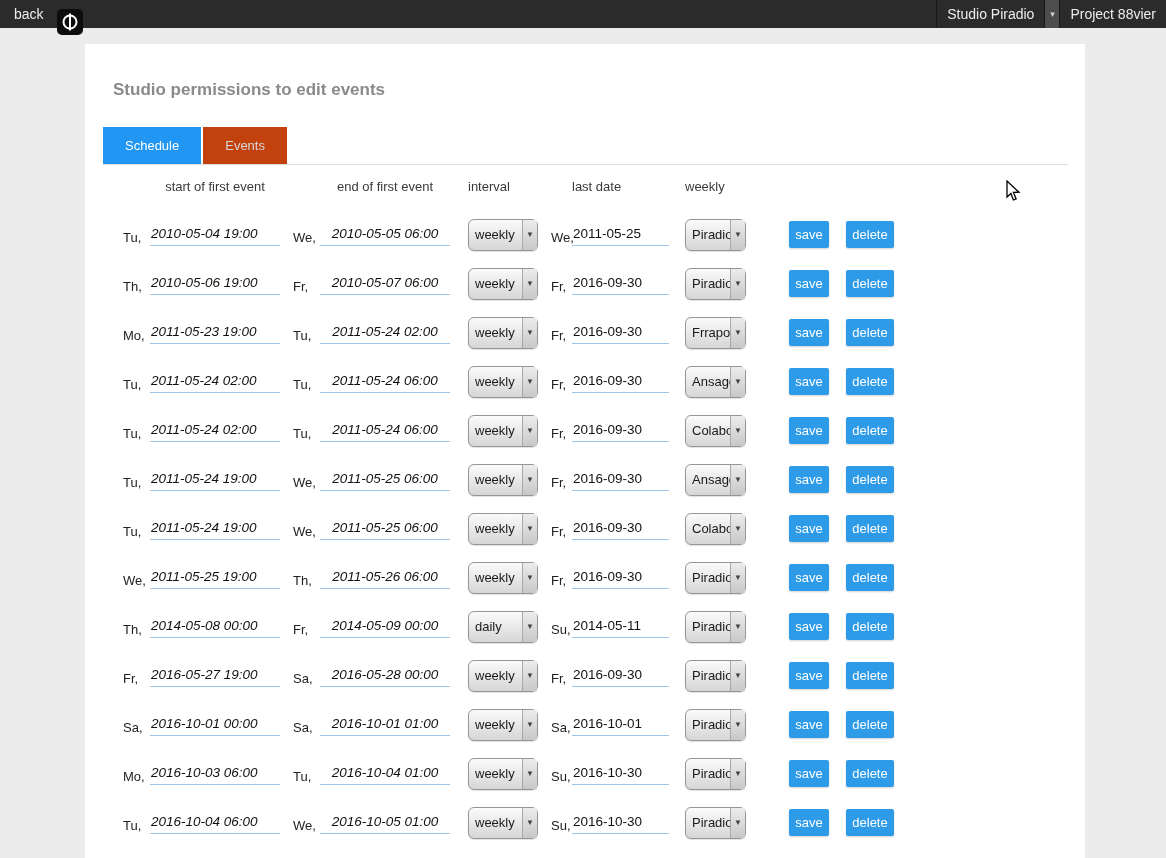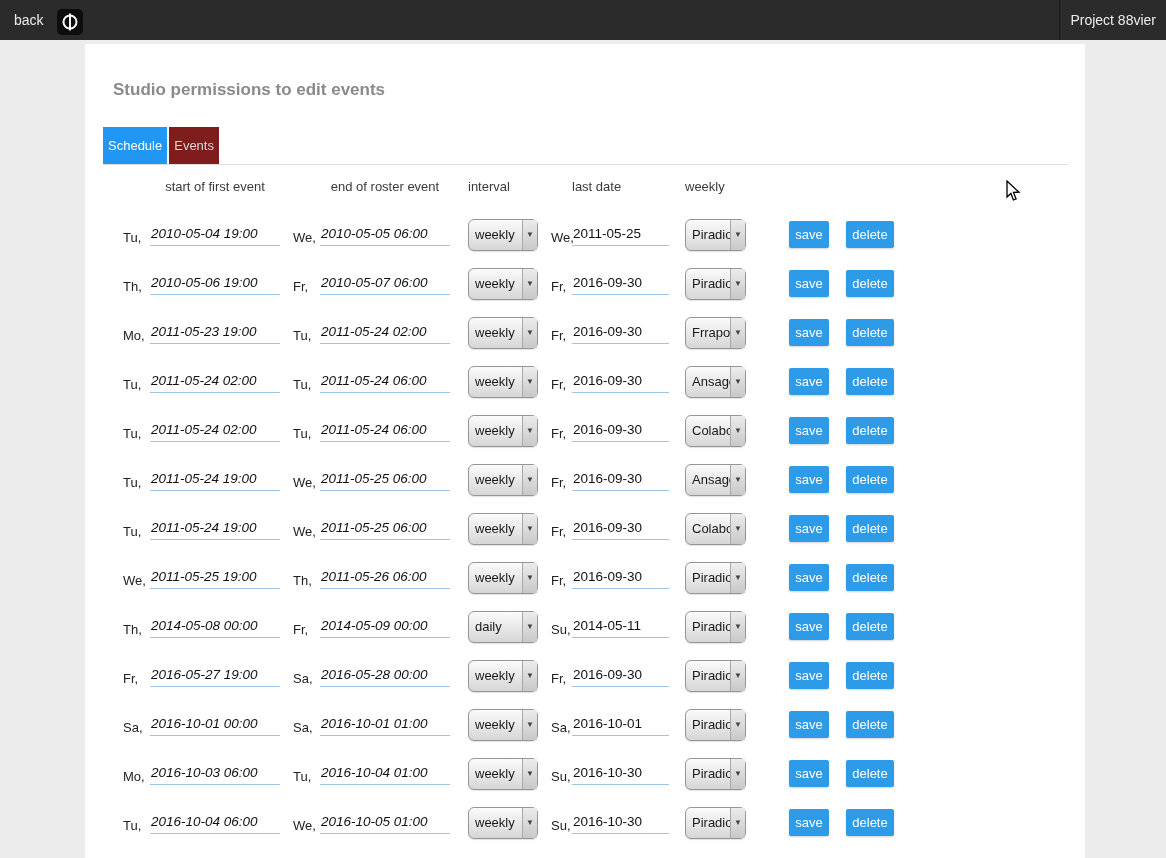--- a/index.html
+++ b/index.html
@@ -6,21 +6,21 @@
   html, body { width: 1166px; height: 858px; }
   body {
     font-family: "Liberation Sans", sans-serif;
     background: #ececec;
     overflow: hidden;
     position: relative;
   }
 
   
   .topnav {
-    height: 40px;
+    height: 28px;
     background: #2b2b2b;
     color: #ececec;
     display: flex;
     align-items: stretch;
     font-size: 14px;
     position: relative;
     z-index: 5;
   }
   .nav-link {
     display: flex; align-items: center;
@@ -78,27 +78,27 @@
     color: #8a8a8a;
   }
   .tabs {
     margin: 27px 0 0 18px;
     width: 965px;
     display: flex;
     align-items: flex-end;
     border-bottom: 1px solid #dedede;
   }
   .tab {
-    padding: 11px 5px;
+    padding: 11px 22px;
     font-size: 13px;
     cursor: pointer;
     margin-right: 2px;
   }
   .tab.active { background: #2196f3; color: #fff; }
-  .tab.inactive { background: #7f1d1d; color: #d7d7d7; }
+  .tab.inactive { background: #c2410c; color: #d7d7d7; }
 
   
   .table { margin: 14px 0 0 38px; }
   .thead { display: flex; font-size: 13px; color: #3a3a3a; margin-bottom: 16px; }
   .h1 { margin-left: 27px; width: 130px; text-align: center; }
   .h2 { margin-left: 40px; width: 130px; text-align: center; }
   .h3 { margin-left: 18px; width: 70px; }
   .h4 { margin-left: 34px; width: 97px; }
   .h5 { margin-left: 16px; width: 61px; }
 
@@ -113,21 +113,21 @@
     border: none;
     border-bottom: 1px solid #9ec5e6;
     background: transparent;
     font-family: inherit;
     font-size: 13.5px;
     color: #111;
     padding: 3px 1px 4px 1px;
     outline: none;
   }
   .c-input  { width: 130px; margin-right: 13px; font-style: italic; }
-  .i2       { margin-right: 18px; }
+  .i2       { margin-right: 18px; text-align: center; }
   .c-input3 { width: 97px; margin-right: 16px; }
 
   .select {
     display: flex; align-items: stretch;
     height: 32px;
     border: 1px solid #969696;
     border-radius: 6px;
     background: linear-gradient(#fbfbfb, #d6d6d6);
     box-shadow: 0 1px 1px rgba(0,0,0,.12);
     cursor: pointer;
@@ -171,39 +171,43 @@
 <body>
 
 <nav class="topnav">
   <a class="nav-link back">back</a>
   <span class="logo">
     <span class="bar"></span>
     <span class="ring"></span>
   </span>
   <div class="nav-right">
     <div class="nav-sel">
+      <span class="lbl">Studio Piradio</span>
+      <span class="caret">▾</span>
+    </div>
+    <div class="nav-sel">
       <span class="lbl">Project 88vier</span>
 
     </div>
 
   </div>
 </nav>
 
 <div class="card">
   <h1 class="page-title">Studio permissions to edit events</h1>
 
   <div class="tabs">
     <div class="tab active">Schedule</div>
     <div class="tab inactive">Events</div>
   </div>
 
   <div class="table">
     <div class="thead">
       <span class="h1">start of first event</span>
-      <span class="h2">end of roster event</span>
+      <span class="h2">end of first event</span>
       <span class="h3">interval</span>
       <span class="h4">last date</span>
       <span class="h5">weekly</span>
     </div>
     <div>
         <div class="row">
     <span class="c-day">Tu,</span>
     <input class="c-input date" type="text" value="2010-05-04 19:00" style="">
     <span class="c-day">We,</span>
     <input class="c-input date i2" type="text" value="2010-05-05 06:00" style="">

